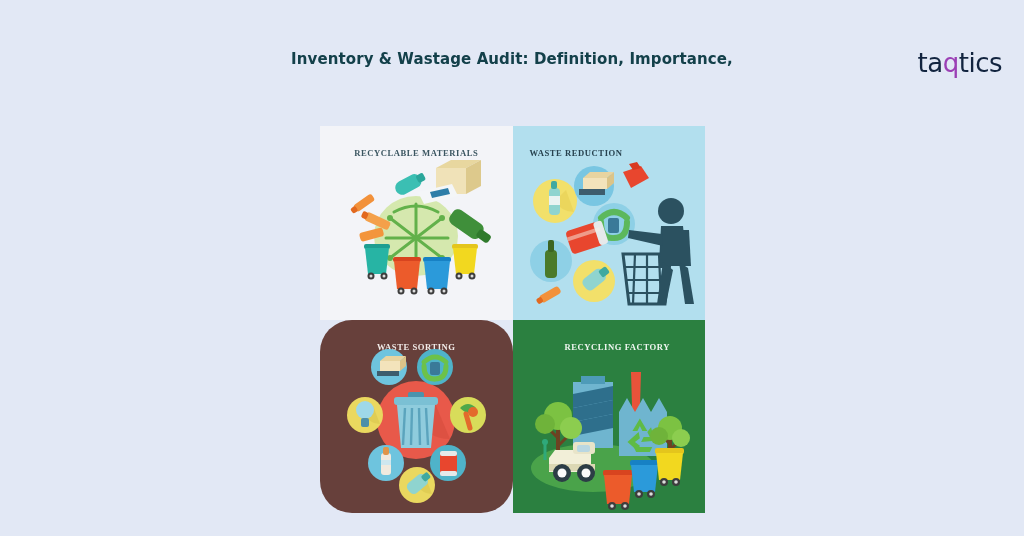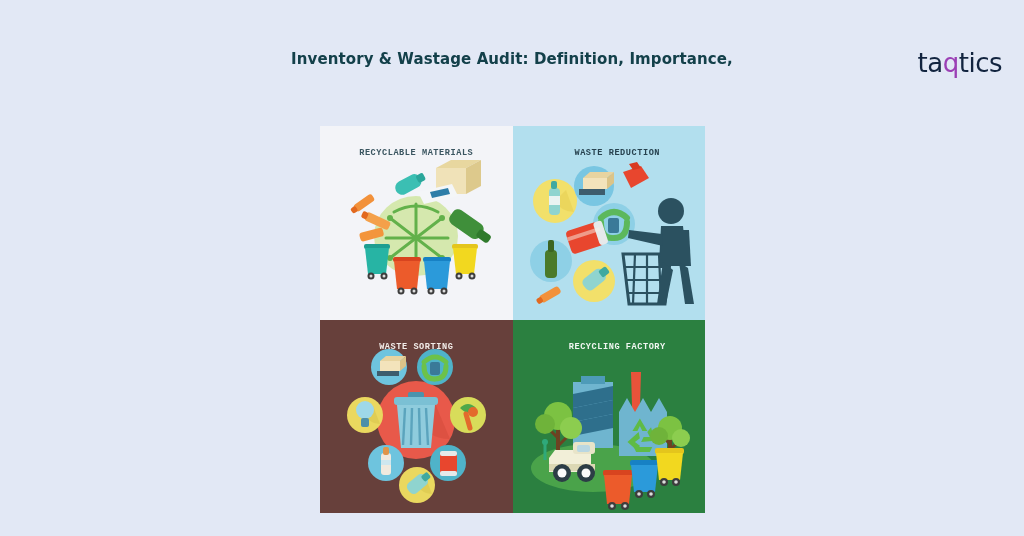--- a/index.html
+++ b/index.html
@@ -63,30 +63,30 @@
   .quad {
     position: relative;
     overflow: hidden;
   }
   .quad-label {
     position: absolute;
     left: 0;
     right: 0;
     top: 22px;
     text-align: center;
-    font-family: Liberation Mono, monospace;
+    font-family: Liberation Serif, serif;
     font-size: 8.6px;
     font-weight: 700;
     letter-spacing: 0.55px;
   }
   .q-recyclable { background: #f3f4f8; }
   .q-recyclable .quad-label { color: #3a5560; }
   .q-reduction  { background: #b2dfee; }
-  .q-reduction  .quad-label { color: #27424f; text-align: center; padding-left: 17px; }
-  .q-sorting    { background: #67403b; }
+  .q-reduction  .quad-label { color: #27424f; text-align: left; padding-left: 17px; }
+  .q-sorting    { background: #67403b; border-radius: 32px; }
   .q-sorting    .quad-label { color: #f2ece9; }
   .q-factory    { background: #2b8040; }
   .q-factory    .quad-label { color: #f0f6f1; text-align: center; padding-left: 17px; }
 
   .scene { position: absolute; inset: 0; }
 </style>
 </head>
 <body>
 
 <div class="logo">

